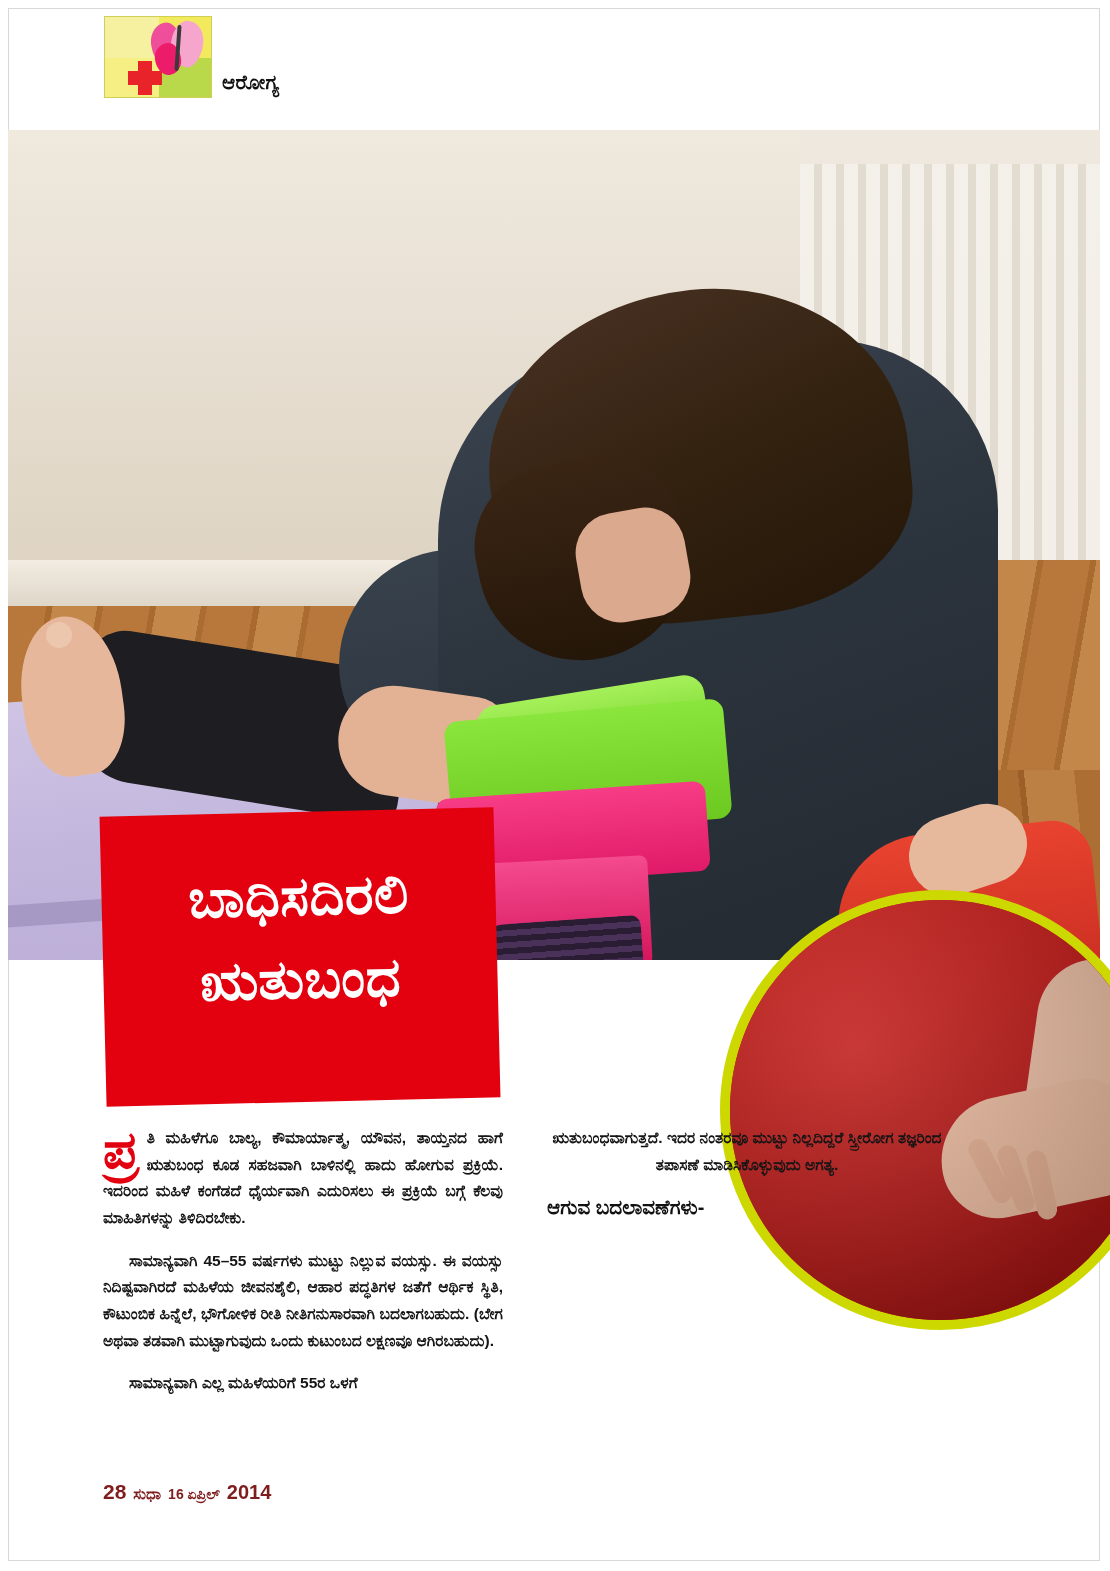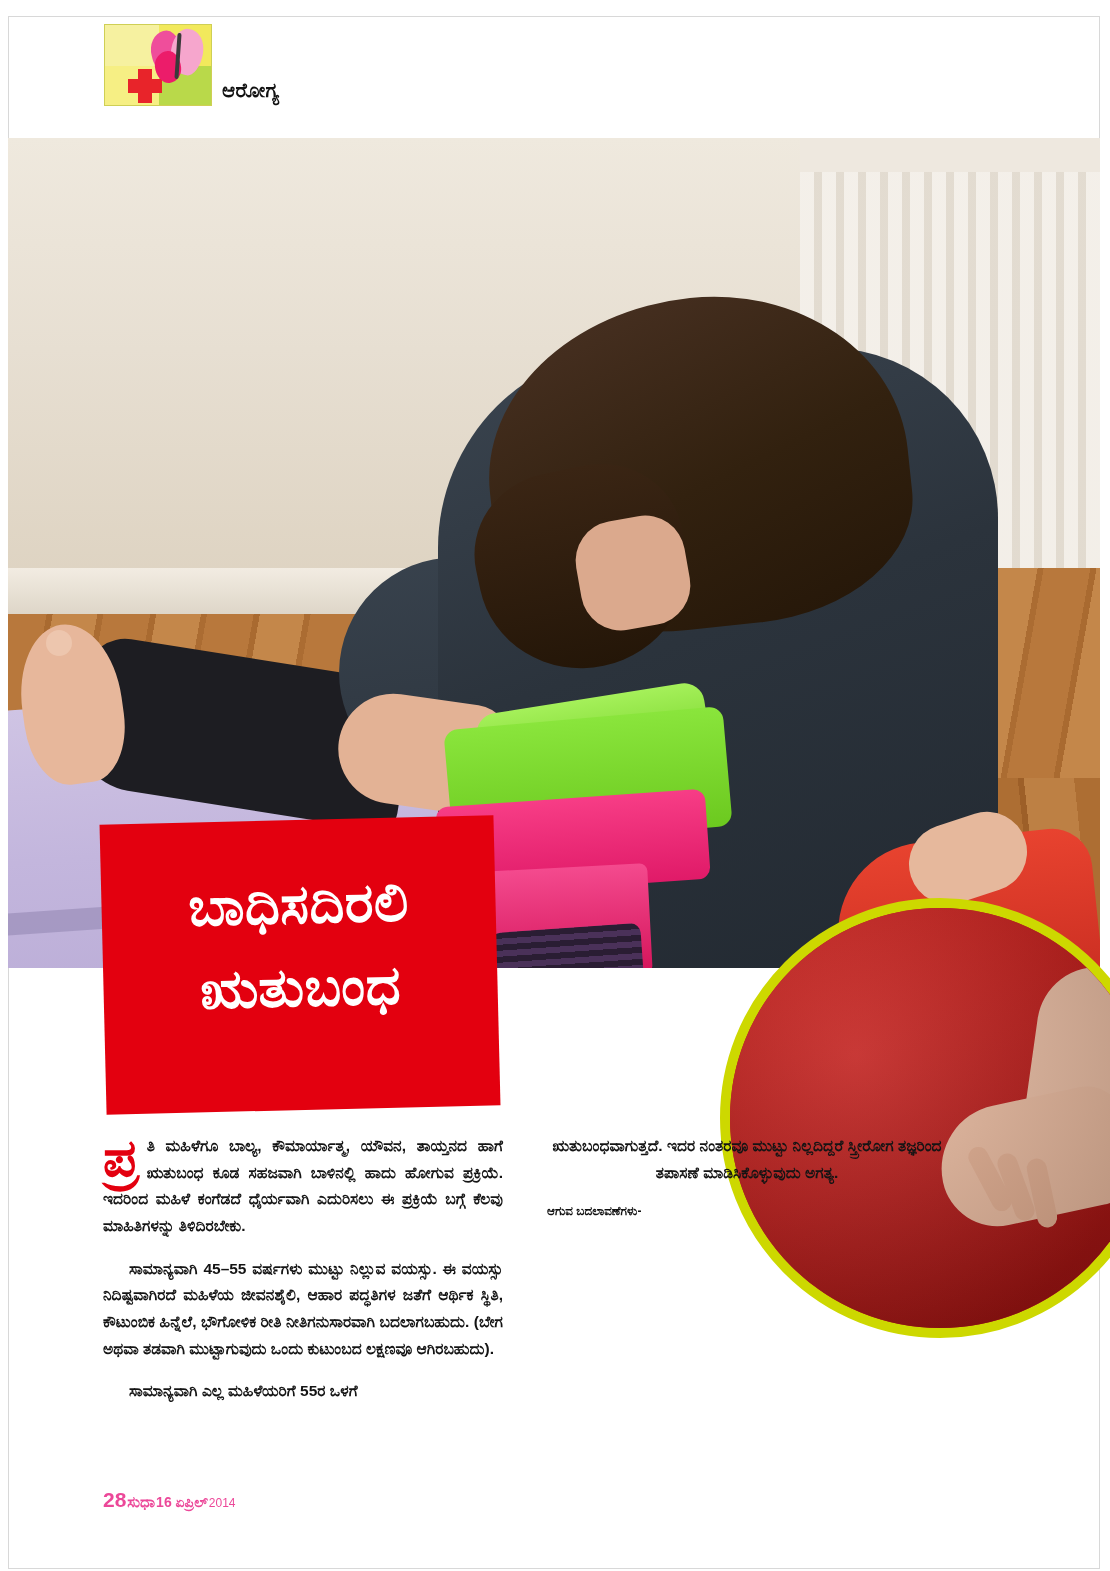--- a/index.html
+++ b/index.html
@@ -11,21 +11,21 @@
     width: 1110px;
     height: 1571px;
     position: relative;
     font-family: "Liberation Sans", sans-serif;
     overflow: hidden;
   }
 
   
   .page {
     position: absolute;
-    left: 0; top: 8px;
+    left: 0; top: 0;
     width: 1110px;
     height: 1285px;
     background: #ffffff;
   }
   .page-border {
     position: absolute;
     left: 8px; top: 8px;
     width: 1092px; height: 1553px;
     border: 1px solid #d8d8d8;
     box-sizing: border-box;
@@ -285,40 +285,40 @@
   }
   .dropcap {
     float: left;
     font-size: 52px;
     line-height: .92;
     font-weight: 700;
     color: #e3000f;
     margin: 2px 8px 0 0;
   }
   .subhead {
-    font-size: 12px;
+    font-size: 20px;
     font-weight: 700;
     color: #111;
     margin: 18px 0 4px 0;
   }
   .col-right p { text-align: center; }
 
   
   .footer {
     position: absolute;
     left: 103px; top: 1480px;
     display: flex;
     align-items: baseline;
-    gap: 1px;
-    color: #ec4899;
+    gap: 7px;
+    color: #7f1d1d;
   }
   .footer .pageno { font-size: 21px; font-weight: 700; }
   .footer .mag { font-size: 15px; font-weight: 700; }
   .footer .date { font-size: 14px; font-weight: 700; }
-  .footer .year { font-size: 12px; font-weight: 400; }
+  .footer .year { font-size: 20px; font-weight: 700; }
 </style>
 </head>
 <body>
 
 <div class="page">
 
   <div class="page-border"></div>
 
   <div class="masthead">
     <div class="logo-box">

